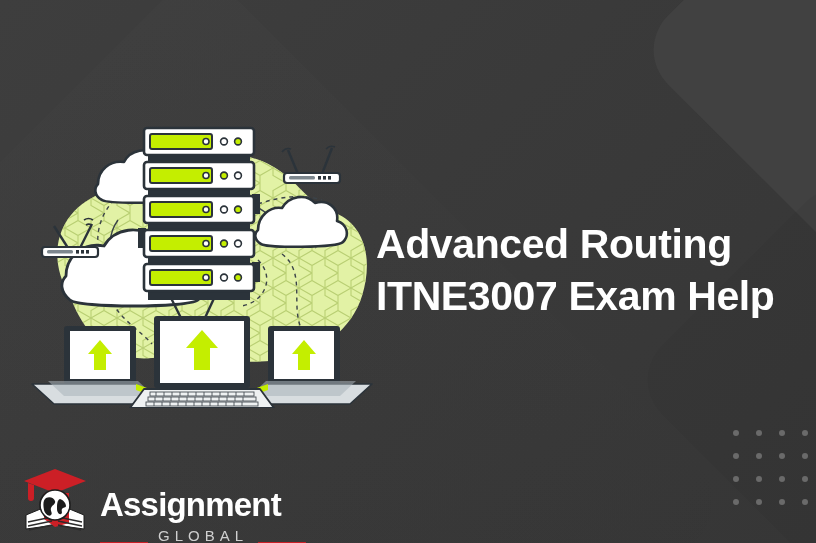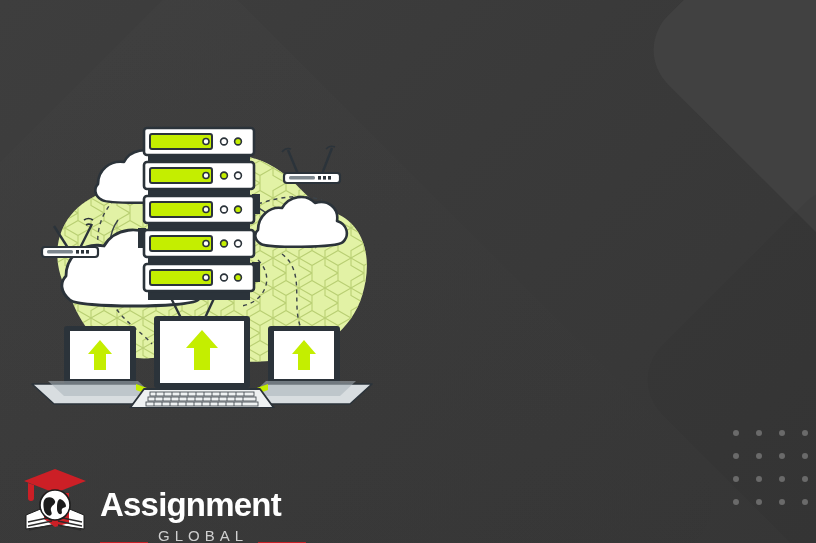--- a/index.html
+++ b/index.html
@@ -336,20 +336,24 @@
             <line x1="184" y1="294" x2="184" y2="298"></line>
           <line x1="192" y1="294" x2="192" y2="298"></line>
             <line x1="200" y1="294" x2="200" y2="298"></line>
           <line x1="208" y1="294" x2="208" y2="298"></line>
             <line x1="216" y1="294" x2="216" y2="298"></line>
         </g>
       </g>
     </svg>
   </div>
 
+  <div class="headline">
+    <span class="l">Advanced Routing</span>
+    <span class="l">ITNE3007 Exam Help</span>
+  </div>
 
   <div class="logo">
     <div class="logo-mark">
       <svg width="66" height="70" viewBox="0 0 66 70" xmlns="http://www.w3.org/2000/svg">
 
         <path d="M33 12 L57 22 L57 50 L33 58 L9 50 L9 22 Z" fill="#cc1f26" opacity="0.0"></path>
 
         <path d="M4 48 L33 36 L33 58 L4 62 Z" fill="#ffffff" stroke="#1c1c1c" stroke-width="1"></path>
         <path d="M62 48 L33 36 L33 58 L62 62 Z" fill="#ffffff" stroke="#1c1c1c" stroke-width="1"></path>
 

